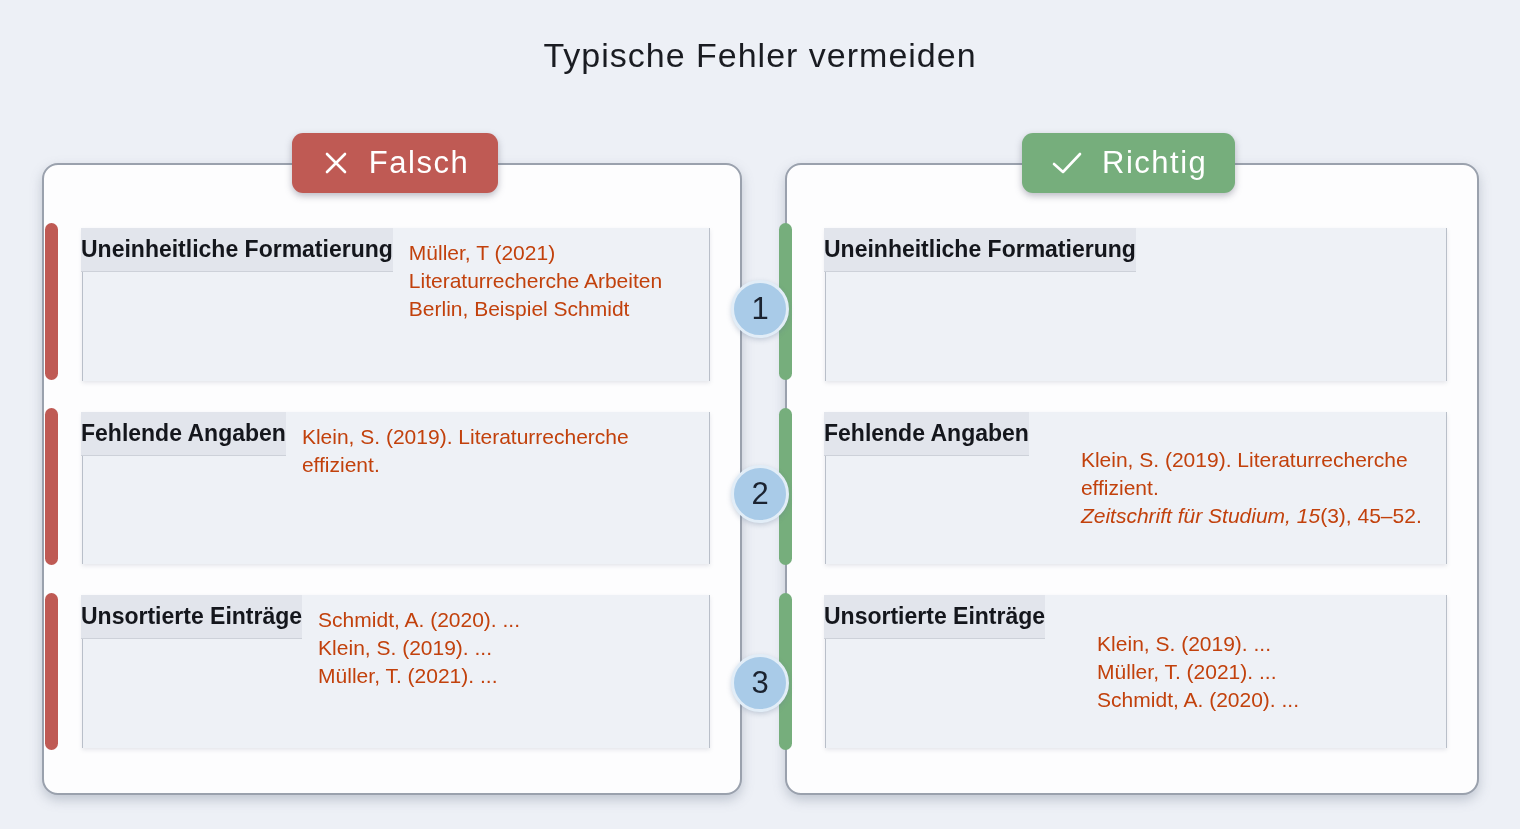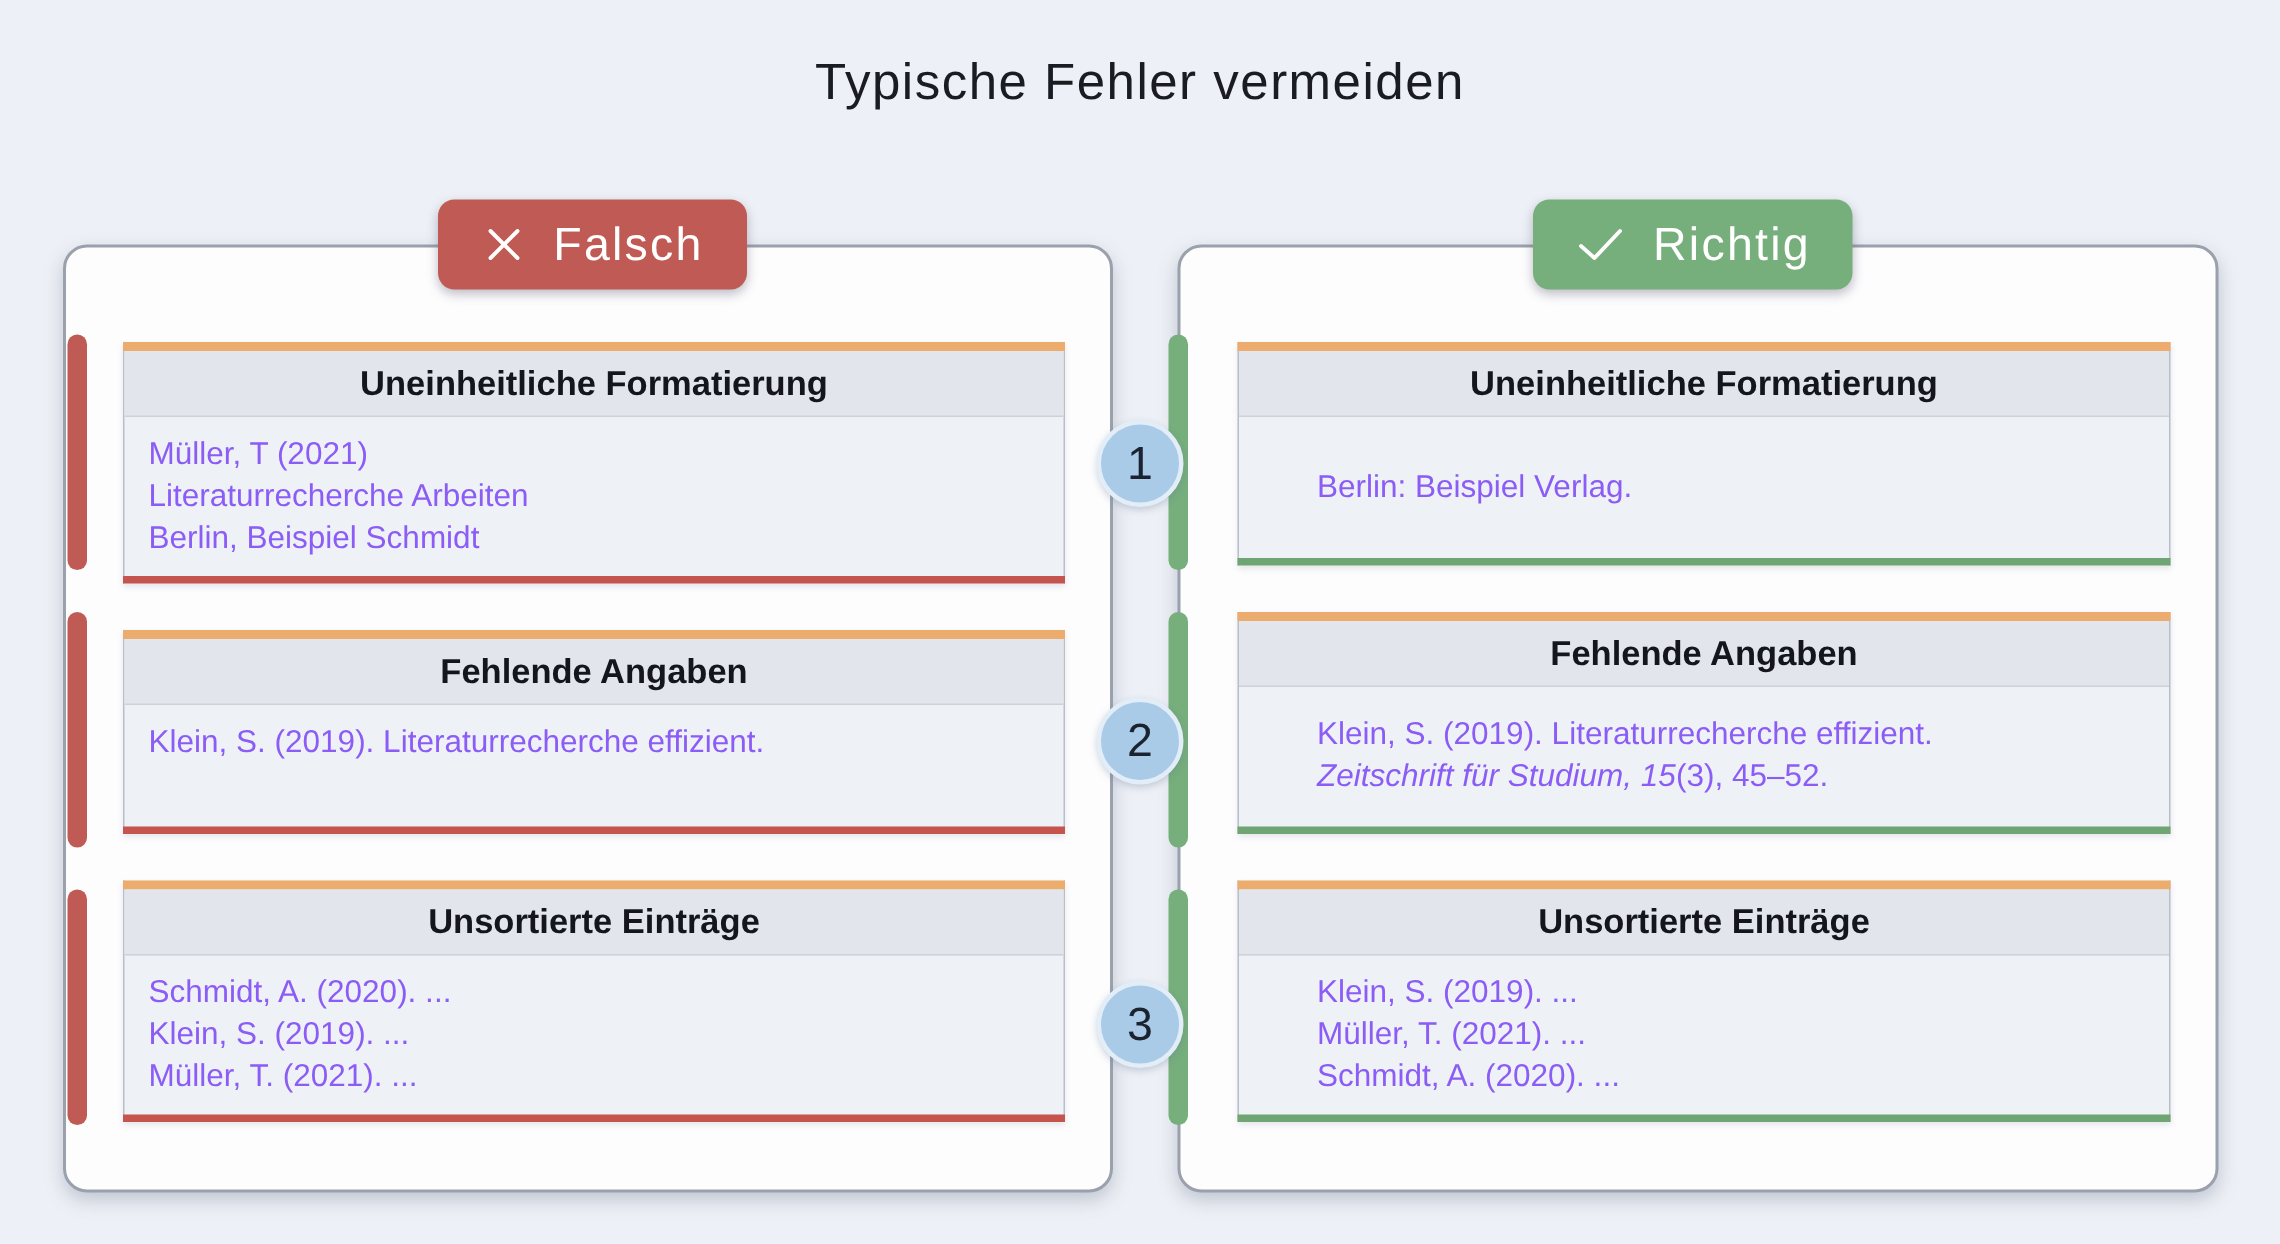--- a/index.html
+++ b/index.html
@@ -46,36 +46,36 @@
   }
   .bar-red{background:var(--red);left:45px;}
   .bar-green{background:var(--green);left:779px;}
   .bar-1{top:223px;} .bar-2{top:408px;} .bar-3{top:593px;}
   
   .cards{
     position:absolute;top:63px;bottom:45px;left:38px;right:30px;
     display:flex;flex-direction:column;gap:31px;z-index:3;
   }
   .card{
-    flex:1;display:flex;flex-direction:column;
+    flex:1;display:flex;flex-direction:row;
     border-left:1px solid var(--card-border);
     border-right:1px solid var(--card-border);
     background:var(--body-bg);
     box-shadow:0 2px 4px rgba(120,130,150,.18);
     justify-content:center;
   }
   .card-topbar{height:6px;background:var(--orange);flex:none;margin:0 -1px;}
   .card-header{
     flex:none;height:44px;background:var(--header-bg);
     border-bottom:1px solid #cdd1d9;
     display:flex;align-items:center;justify-content:center;
     font-size:23px;font-weight:bold;color:#14161c;
   }
   .card-body{
-    flex:1;font-size:21px;line-height:28px;color:#8b5cf6;
+    flex:1;font-size:21px;line-height:28px;color:#c2410c;
     padding:11px 16px;display:flex;flex-direction:column;justify-content:flex-start;
   }
   .panel-right .card-body{padding-left:52px;justify-content:center;}
   .card-body i{font-style:italic;}
   .card-bottombar{height:5px;flex:none;margin:0 -1px;}
   .panel-left .card-bottombar{background:#c5534e;}
   .panel-right .card-bottombar{background:#6ea573;}
   
   .step-circle{
     position:absolute;left:731px;width:58px;height:58px;border-radius:50%;
@@ -151,21 +151,20 @@
         </div>
       </div>
   </section>
 
   <section class="panel panel-right">
     <div class="cards">
         <div class="card">
           <div class="card-topbar"></div>
           <div class="card-header">Uneinheitliche Formatierung</div>
           <div class="card-body">
-            <div><span>Berlin: Beispiel Verlag.</span></div>
           </div>
           <div class="card-bottombar"></div>
         </div>
         <div class="card">
           <div class="card-topbar"></div>
           <div class="card-header">Fehlende Angaben</div>
           <div class="card-body">
             <div><span>Klein, S. (2019). Literaturrecherche effizient.</span></div>
             <div><i>Zeitschrift für Studium, 15</i><span>(3), 45–52.</span></div>
           </div>

